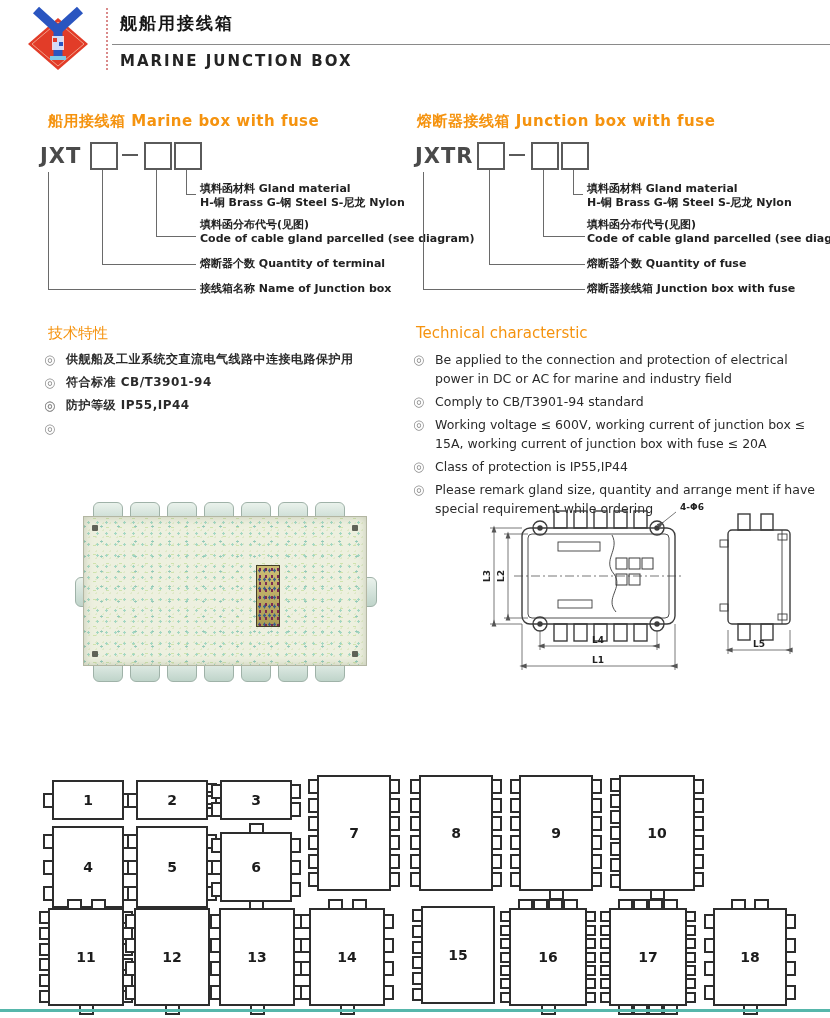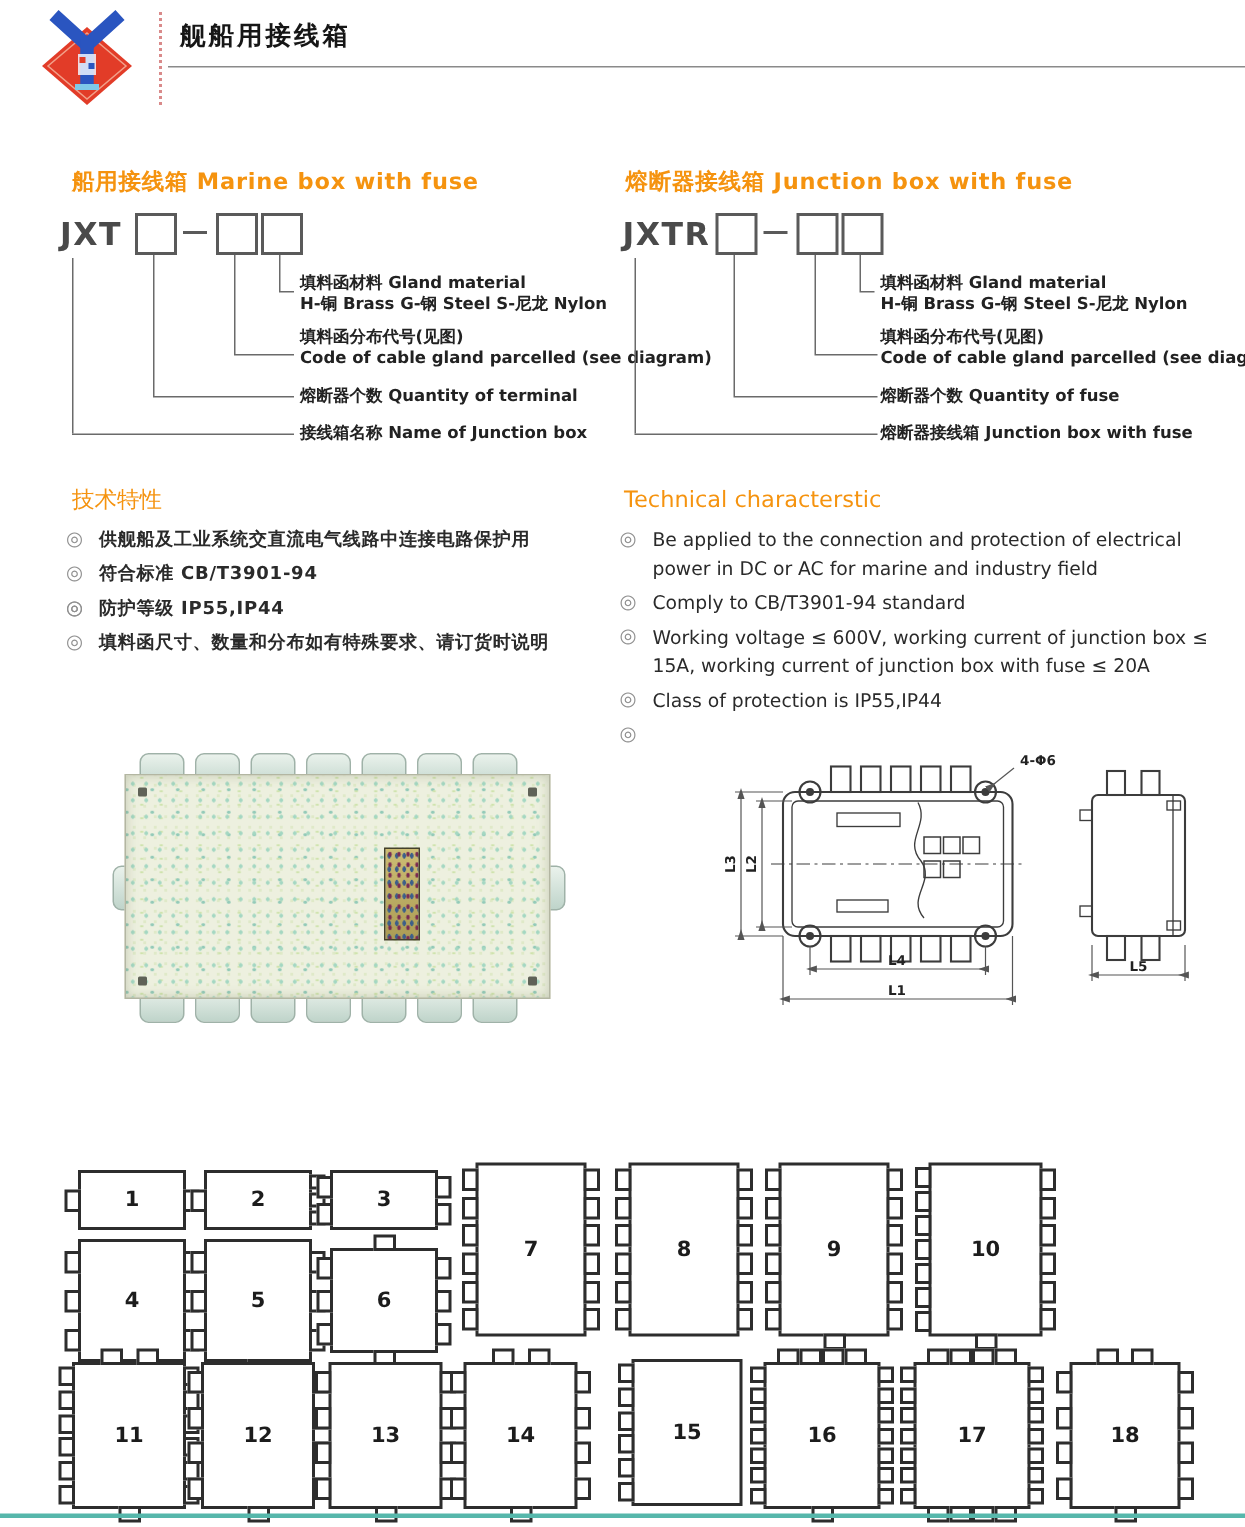--- a/index.html
+++ b/index.html
@@ -71,20 +71,21 @@
       <path d="M36 20 L36 54" stroke="#2a55c0" stroke-width="9"></path>
       <path d="M28 52 L44 52" stroke="#7ec8e8" stroke-width="4"></path>
       <rect x="30" y="30" width="12" height="14" fill="#eef4ff" opacity="0.85"></rect>
       <rect x="31" y="32" width="4" height="4" fill="#e23c28"></rect>
         <rect x="37" y="36" width="4" height="4" fill="#2a55c0"></rect>
     </svg>
   </div>
   <div class="hdr-dot"></div>
   <div class="title-cn">舰船用接线箱</div>
   <div class="hdr-rule"></div>
+  <div class="title-en">MARINE JUNCTION BOX</div>
 
   <div class="sec-title" style="left:48px;top:112px">船用接线箱 Marine box with fuse</div>
   <div class="sec-title" style="left:417px;top:112px">熔断器接线箱 Junction box with fuse</div>
 
   <div class="desig" style="left:40px;top:142px">
     <span class="model">JXT</span>
     <div class="sq" style="left:50px"></div>
     <div class="dash" style="left:82px;width:16px"></div>
     <div class="sq" style="left:104px"></div>
     <div class="sq" style="left:134px"></div>
@@ -133,30 +134,30 @@
     <div class="lbl" style="left:172px;top:115px">熔断器个数 Quantity of fuse</div>
     <div class="lbl" style="left:172px;top:140px">熔断器接线箱 Junction box with fuse</div>
   </div>
 
   <div class="tech-title" style="left:48px;top:324px">技术特性</div>
   <div class="tech-list cn-list" style="left:44px;top:350px;width:364px">
       <div class="tech-item"><span class="bullet">◎</span><span>供舰船及工业系统交直流电气线路中连接电路保护用</span></div>
       <div class="tech-item"><span class="bullet">◎</span><span>符合标准 CB/T3901-94</span></div>
       <div class="tech-item"><span class="bullet">◎</span></div>
       <div class="tech-item"><span class="bullet">◎</span><span>防护等级 IP55,IP44</span></div>
-      <div class="tech-item"><span class="bullet">◎</span><span>填料函尺寸、数量和分布如有特殊要求、请订货时说明</span></div>
+      <div class="tech-item"><span class="bullet">◎</span></div>
     </div>
 
   <div class="tech-title" style="left:416px;top:324px">Technical characterstic</div>
   <div class="tech-list en-list" style="left:413px;top:350px;width:412px">
       <div class="tech-item"><span class="bullet">◎</span><span>Be applied to the connection and protection of electrical power in DC or AC for marine and industry field</span></div>
       <div class="tech-item"><span class="bullet">◎</span><span>Comply to CB/T3901-94 standard</span></div>
       <div class="tech-item"><span class="bullet">◎</span><span>Working voltage ≤ 600V, working current of junction box ≤ 15A, working current of junction box with fuse ≤ 20A</span></div>
       <div class="tech-item"><span class="bullet">◎</span><span>Class of protection is IP55,IP44</span></div>
-      <div class="tech-item"><span class="bullet">◎</span></div>
+      <div class="tech-item"><span class="bullet">◎</span><span>Please remark gland size, quantity and arrange ment if have special requirement while ordering</span></div>
     </div>
 
   <div class="photo">
     <div id="photo-glands">
         <div class="pg t" style="left: 18px; top: 0px; width: 28px; height: 22px;"></div>
         <div class="pg t" style="left: 55px; top: 0px; width: 28px; height: 22px;"></div>
         <div class="pg t" style="left: 92px; top: 0px; width: 28px; height: 22px;"></div>
         <div class="pg t" style="left: 129px; top: 0px; width: 28px; height: 22px;"></div>
         <div class="pg t" style="left: 166px; top: 0px; width: 28px; height: 22px;"></div>
         <div class="pg t" style="left: 203px; top: 0px; width: 28px; height: 22px;"></div>

